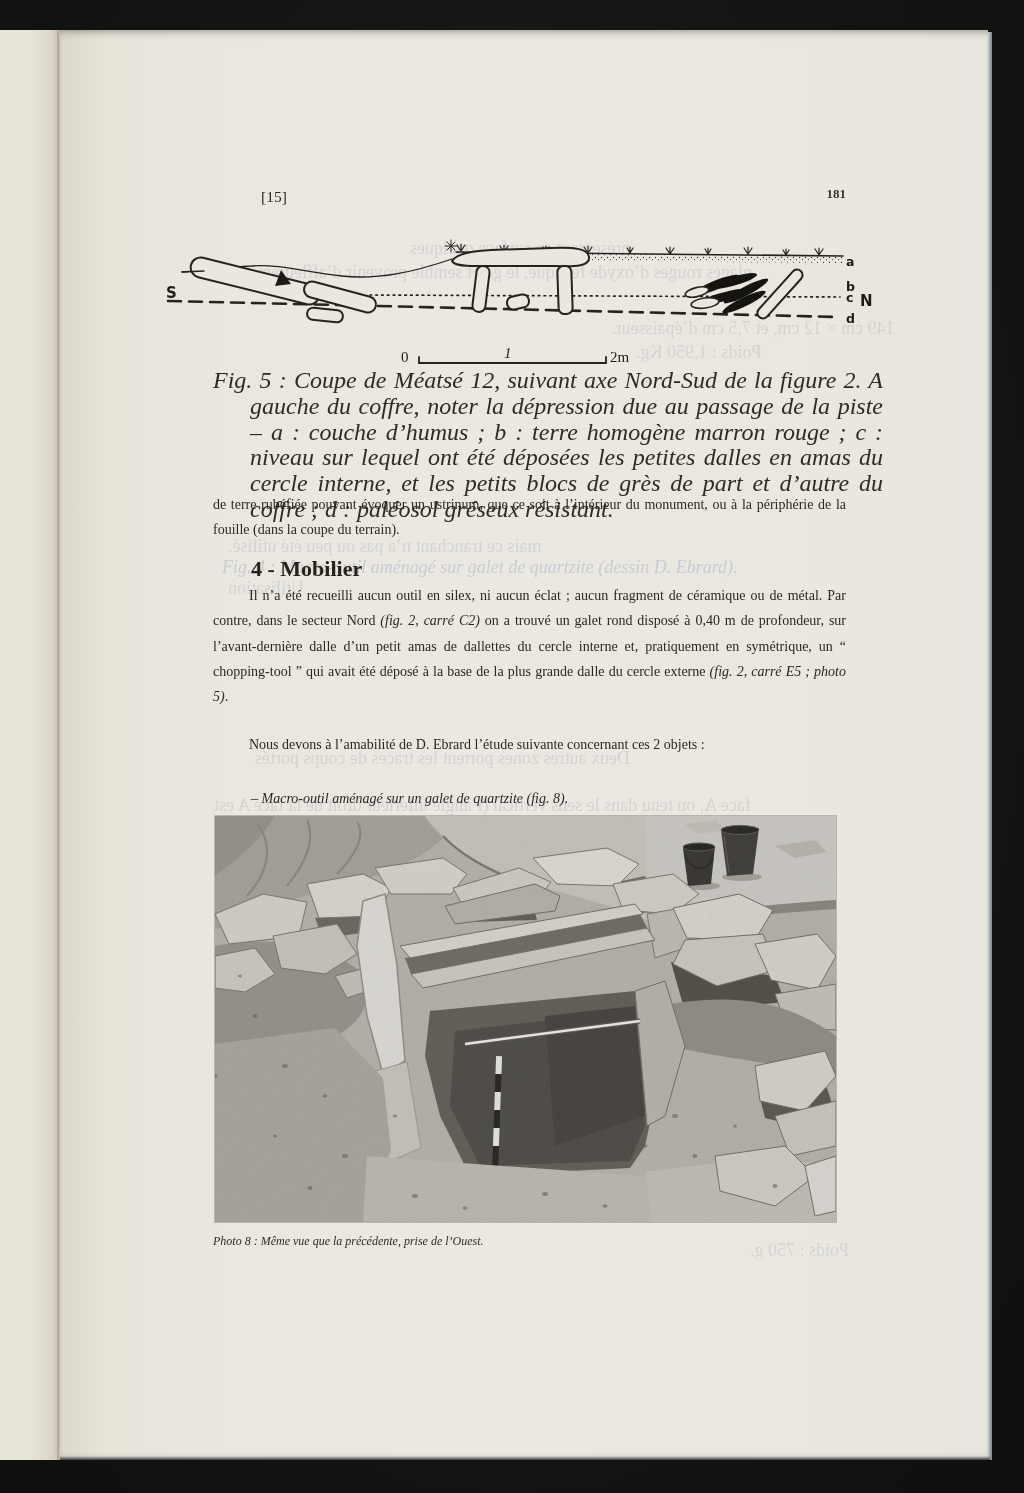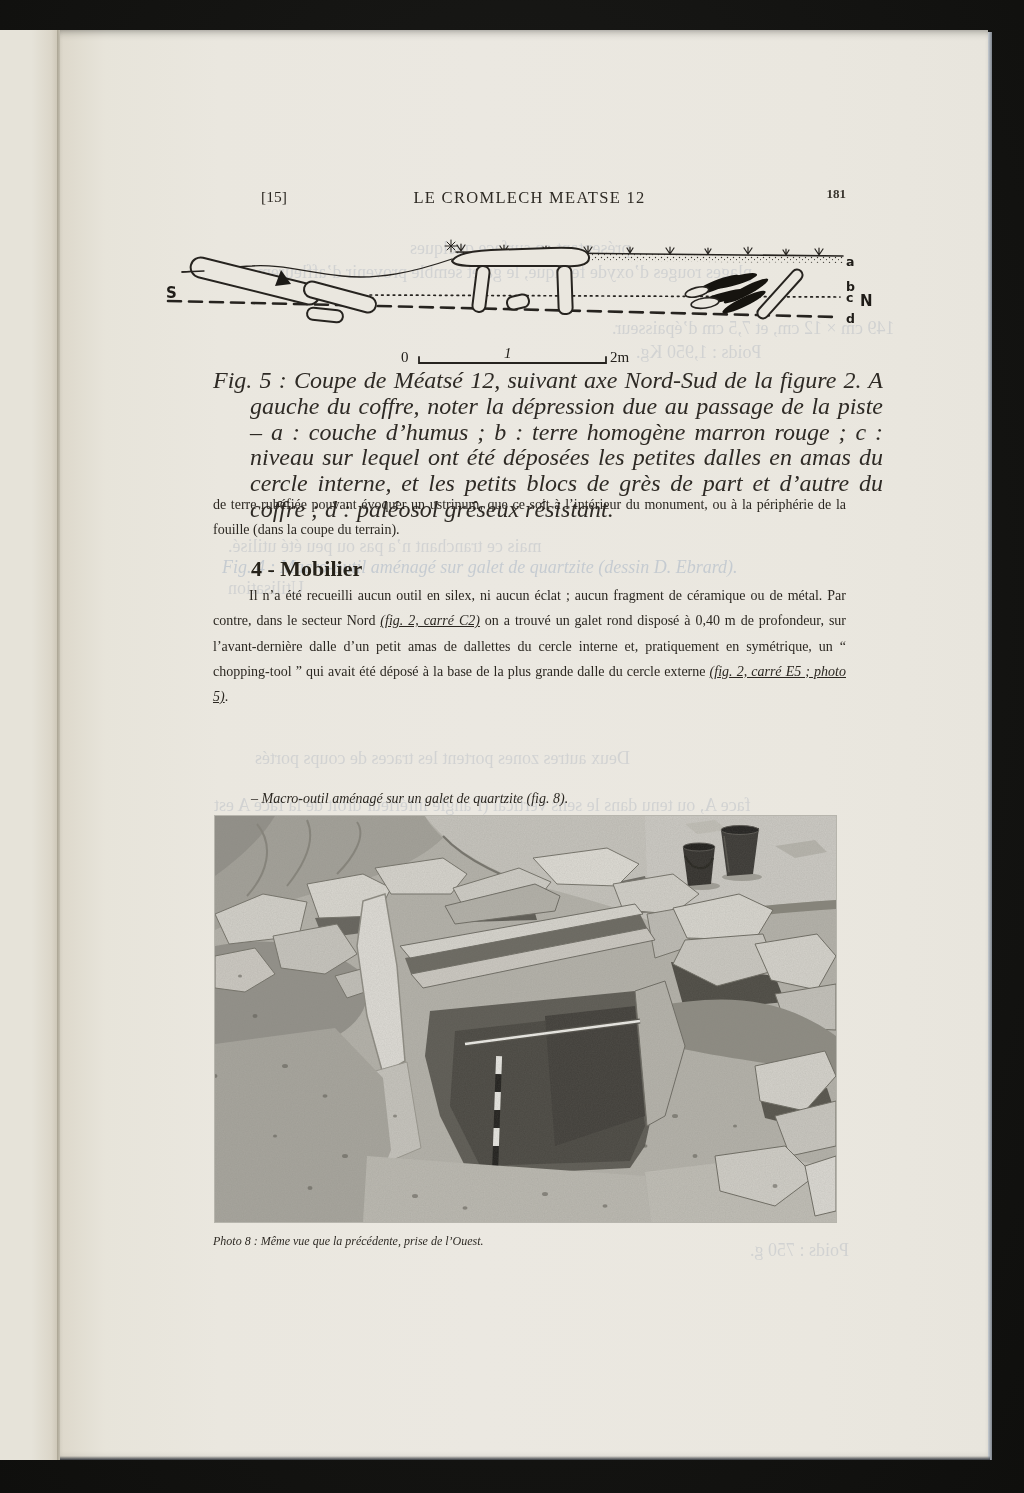--- a/index.html
+++ b/index.html
@@ -26,21 +26,21 @@
   .header-row .title{display:block;text-align:center;font-size:16.5px;letter-spacing:1.3px;color:#2e2a24;}
   .figcaption{top:368px;font-style:italic;font-size:24px;line-height:25.8px;
     text-align:justify;padding-left:37px;text-indent:-37px;color:#2e2a25;}
   .para{position:absolute;left:213px;width:633px;font-size:14px;line-height:25.3px;
     text-align:justify;color:#2b2721;}
   .p1{top:492px;}
   .heading{top:556px;font-weight:bold;font-size:22px;padding-left:38px;text-align:left;color:#262219;}
   .p2{top:583px;text-indent:36px;}
   .p3{top:732px;text-indent:36px;}
   .item{top:786px;padding-left:38px;font-style:italic;text-align:left;}
-  .it{font-style:italic;text-decoration:underline;}
+  .it{font-style:italic;}
   .photo-caption{top:1234px;font-style:italic;font-size:12px;text-align:left;color:#2f2b25;}
   
   .figure-svg{position:absolute;left:156px;top:236px;width:730px;height:142px;}
   .photo-svg{position:absolute;left:215px;top:816px;width:621px;height:406px;
     outline:1px solid rgba(90,88,80,.35);}
   
   .ghost{position:absolute;font-size:18px;color:#8d99ae;opacity:.26;white-space:nowrap;
     filter:blur(.4px);font-style:normal;}
   .ghost.m{transform:scaleX(-1);}
   .ghost.b{color:#7f96b5;opacity:.34;font-style:italic;}
@@ -62,21 +62,20 @@
   <div class="ghost m" style="left:636px;top:342px;">Poids : 1,950 Kg.</div>
   <div class="ghost m" style="left:228px;top:536px;">mais ce tranchant n’a pas ou peu été utilisé.</div>
   <div class="ghost b" style="left:222px;top:557px;">Fig. 4 : Macro-outil aménagé sur galet de quartzite (dessin D. Ebrard).</div>
   <div class="ghost m" style="left:228px;top:578px;">Utilisation</div>
   <div class="ghost m" style="left:255px;top:748px;">Deux autres zones portent les traces de coups portés</div>
   <div class="ghost m" style="left:214px;top:795px;">face A, ou tenu dans le sens vertical (l’angle inférieur droit de la face A est</div>
   <div class="ghost m" style="left:750px;top:1240px;">Poids : 750 g.</div>
 
   <div class="col header-row">
     <span class="marker">[15]</span>
-    <span class="title">LE CROMLECH MEATSE 12</span>
     <span class="pageno">181</span>
   </div>
 
   <svg class="figure-svg" viewBox="0 0 730 142">
     <defs>
       <pattern id="stip" width="6" height="5" patternUnits="userSpaceOnUse">
         <circle cx="1.5" cy="1.5" r="0.7" fill="#35322c"></circle>
         <circle cx="4.5" cy="3.6" r="0.55" fill="#35322c"></circle>
       </pattern>
     </defs>
@@ -158,20 +157,21 @@
   <div class="col figcaption">
     <span>Fig. 5 :</span>
     <span>Coupe de Méatsé 12, suivant axe Nord-Sud de la figure 2. A gauche du coffre, noter la dépression due au passage de la piste – a : couche d’humus ; b : terre homogène marron rouge ; c : niveau sur lequel ont été déposées les petites dalles en amas du cercle interne, et les petits blocs de grès de part et d’autre du coffre ; d : paléosol gréseux résistant.</span>
   </div>
 
   <div class="para p1">de terre rubéfiée pouvant évoquer un ustrinum, que ce soit à l’intérieur du monument, ou à la périphérie de la fouille (dans la coupe du terrain).</div>
   <div class="para heading">4 - Mobilier</div>
   <div class="para p2">
     <span>Il n’a été recueilli aucun outil en silex, ni aucun éclat ; aucun fragment de céramique ou de métal. Par contre, dans le secteur Nord </span><span class="it">(fig. 2, carré C2)</span><span> on a trouvé un galet rond disposé à 0,40 m de profondeur, sur l’avant-dernière dalle d’un petit amas de dallettes du cercle interne et, pratiquement en symétrique, un “ chopping-tool ” qui avait été déposé à la base de la plus grande dalle du cercle externe </span><span class="it">(fig. 2, carré E5 ; photo 5)</span><span>.</span>
   </div>
+  <div class="para p3">Nous devons à l’amabilité de D. Ebrard l’étude suivante concernant ces 2 objets :</div>
   <div class="para item">– Macro-outil aménagé sur un galet de quartzite (fig. 8).</div>
 
   <svg class="photo-svg" viewBox="0 0 621 406">
     <defs>
       <filter id="grain" x="0" y="0" width="100%" height="100%">
         <feTurbulence type="fractalNoise" baseFrequency="0.85" numOctaves="2" stitchTiles="stitch"></feTurbulence>
         <feColorMatrix type="matrix" values="0 0 0 0 0.22  0 0 0 0 0.21  0 0 0 0 0.19  0 0 0 0.4 0"></feColorMatrix>
       </filter>
     </defs>
 

